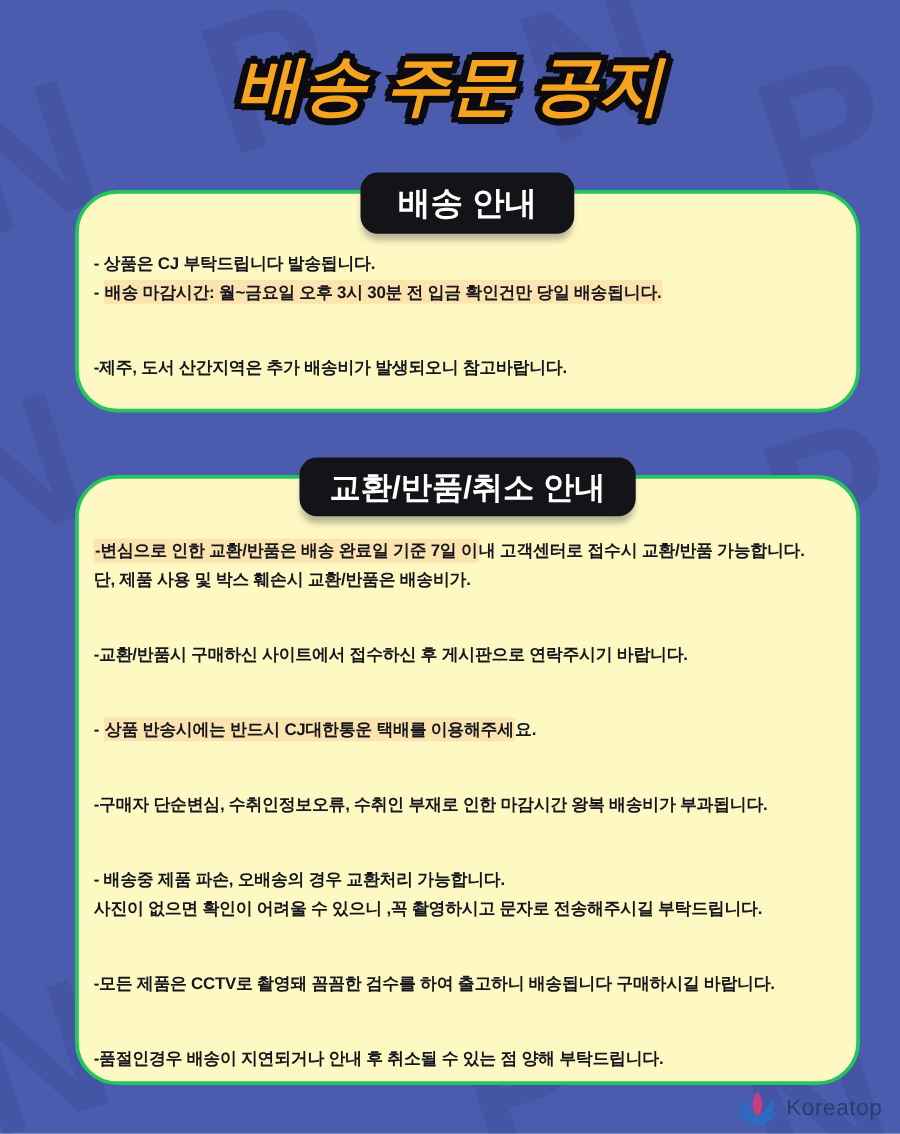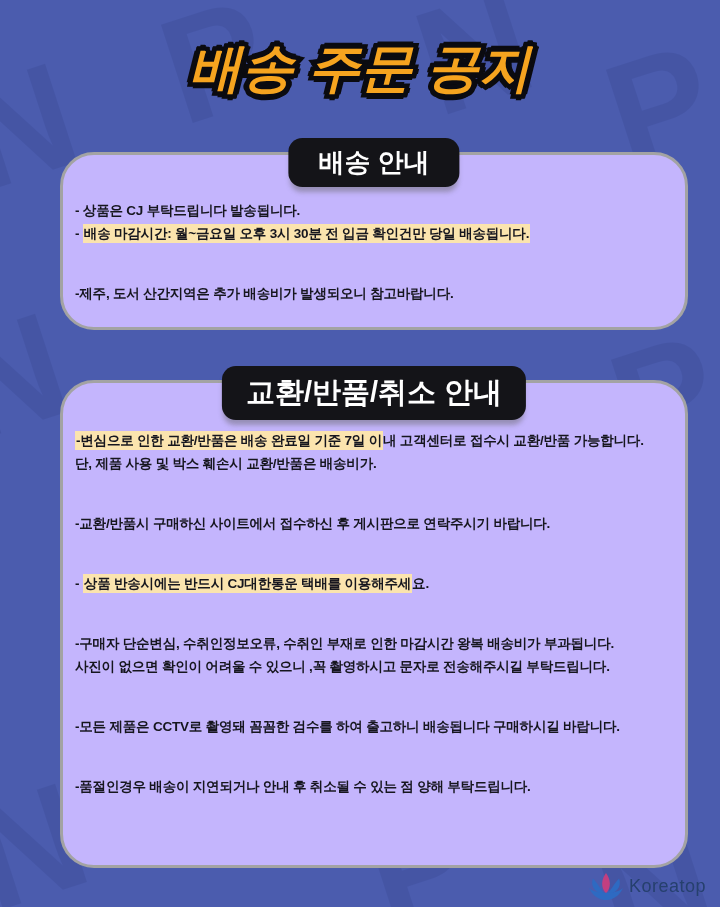--- a/index.html
+++ b/index.html
@@ -20,32 +20,32 @@
     text-align:center; color:#f6a41f; font-size:52px; font-weight:900;
     letter-spacing:0px;
     -webkit-text-stroke:9px #0b0b10; paint-order:stroke fill;
     text-shadow:
       -4px -4px 0 #0b0b10, 4px -4px 0 #0b0b10, -4px 4px 0 #0b0b10, 4px 4px 0 #0b0b10,
       -6px 0 0 #0b0b10, 6px 0 0 #0b0b10, 0 -6px 0 #0b0b10, 0 6px 0 #0b0b10;
     font-style: italic;
   }
   .card {
     position:absolute; left:60px; width:628px; z-index:1;
-    background:#c4b5fd; border:3px solid #a3a3a3; border-radius:34px;
+    background:#fef9c3; border:3px solid #22c55e; border-radius:34px;
   }
   .card1 { top:152px; height:178px; }
   .card2 { top:380px; height:488px; }
   .badge {
     position:absolute; top:-17px; left:50%; transform:translateX(-50%);
     background:#141418; color:#ffffff; font-weight:700;
     border-radius:14px; white-space:nowrap;
     box-shadow:0 7px 5px -2px rgba(95,95,95,0.45);
   }
   .card1 .badge { font-size:26px; padding:7px 30px; }
-  .card2 .badge { font-size:29px; padding:7px 24px; }
+  .card2 .badge { font-size:25px; padding:7px 24px; }
   .lines {
     padding:44px 8px 0 12px; color:#16161e;
     font-size:13.5px; font-weight:700; line-height:23px;
     letter-spacing:-0.2px;
   }
   .card2 .lines { padding-top:46px; }
   .line { margin:0; white-space:nowrap; }
   .line.gap { margin-top:37px; }
   .hl { background:#fbe4ae; padding:2px 1px; }
   .footer {
@@ -86,20 +86,21 @@
   </section>
 
   <section class="card card2">
     <div class="badge">교환/반품/취소 안내</div>
     <div class="lines">
         <p class="line"><span class="hl">-변심으로 인한 교환/반품은 배송 완료일 기준 7일 이</span><span>내 고객센터로 접수시 교환/반품 가능합니다.</span></p>
         <p class="line"><span>단, 제품 사용 및 박스 훼손시 교환/반품은 배송비가.</span></p>
         <p class="line gap"><span>-교환/반품시 구매하신 사이트에서 접수하신 후 게시판으로 연락주시기 바랍니다.</span></p>
         <p class="line gap"><span>- </span><span class="hl">상품 반송시에는 반드시 CJ대한통운 택배를 이용해주세</span><span>요.</span></p>
         <p class="line gap"><span>-구매자 단순변심, 수취인정보오류, 수취인 부재로 인한 마감시간 왕복 배송비가 부과됩니다.</span></p>
+        <p class="line gap"><span>- 배송중 제품 파손, 오배송의 경우 교환처리 가능합니다.</span></p>
         <p class="line"><span>사진이 없으면 확인이 어려울 수 있으니 ,꼭 촬영하시고 문자로 전송해주시길 부탁드립니다.</span></p>
         <p class="line gap"><span>-모든 제품은 CCTV로 촬영돼 꼼꼼한 검수를 하여 출고하니 배송됩니다 구매하시길 바랍니다.</span></p>
         <p class="line gap"><span>-품절인경우 배송이 지연되거나 안내 후 취소될 수 있는 점 양해 부탁드립니다.</span></p>
       </div>
   </section>
 
   <div class="footer">
     <svg viewBox="0 0 40 32" width="38" height="30" aria-hidden="true">
       <path d="M6 8 C3 17 9 24 19 25 C13 18 11 13 6 8 Z" fill="#2e6ac2"></path>
       <path d="M34 8 C37 17 31 24 21 25 C27 18 29 13 34 8 Z" fill="#2e6ac2"></path>

